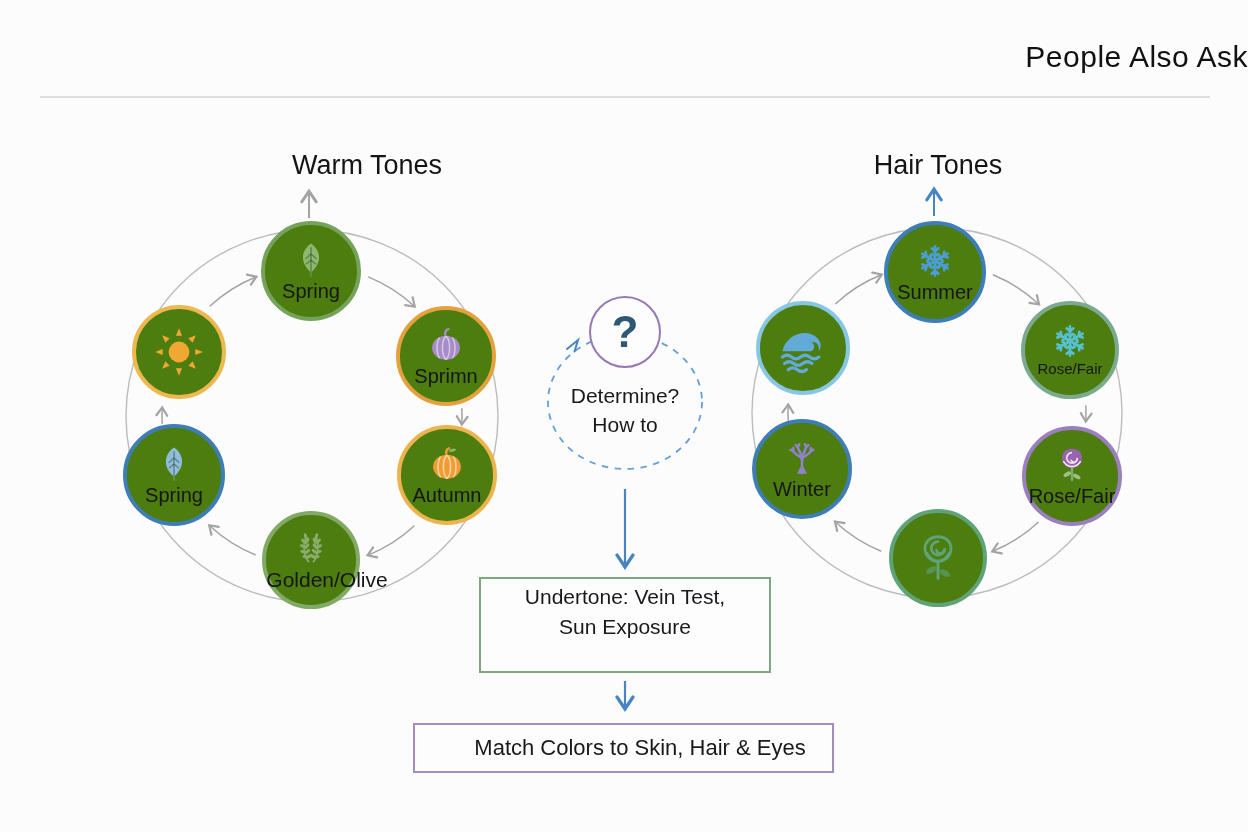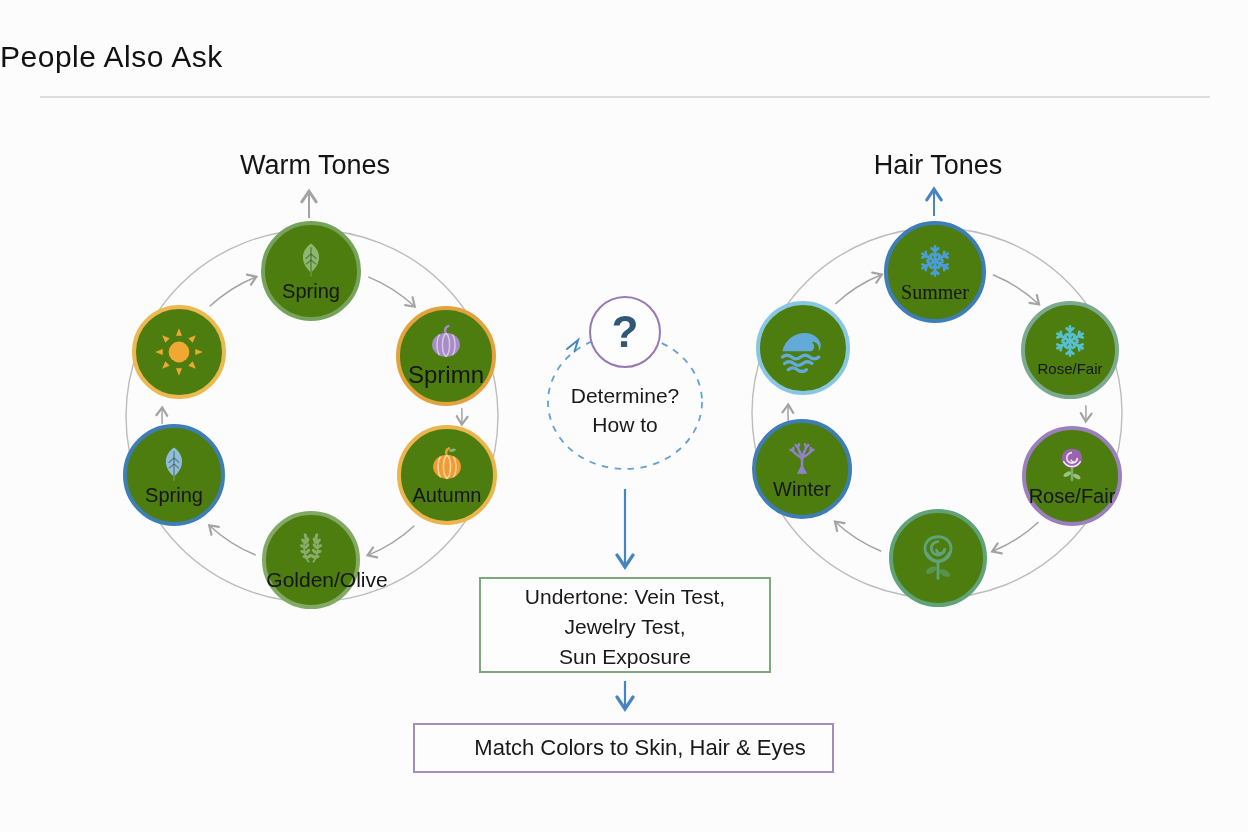--- a/index.html
+++ b/index.html
@@ -3,26 +3,26 @@
 <meta charset="utf-8">
 <style>
   html,body{margin:0;padding:0;}
   body{
     width:1248px;height:832px;position:relative;overflow:hidden;
     background:#fcfcfc;
     font-family:"Liberation Sans","DejaVu Sans",sans-serif;
     color:#1b1b1b;
   }
   .title{
-    position:absolute;top:40px;left:0;width:1248px;text-align:left;
+    position:absolute;top:40px;left:0;width:1248px;text-align:right;
     font-size:30px;letter-spacing:.5px;color:#111;
   }
   .divider{position:absolute;top:96px;left:40px;width:1170px;height:2px;background:#dedede;}
   .cycle-heading{position:absolute;top:150px;width:300px;text-align:center;font-size:27px;color:#141414;}
-  .cycle-heading.warm{left:165px;}
+  .cycle-heading.warm{left:142px;text-align:right;}
   .cycle-heading.cool{left:788px;}
   #deco{position:absolute;left:0;top:0;z-index:0;}
   .node{
     position:absolute;border:4px solid #999;border-radius:50%;
     background:#4d7c0f;box-sizing:border-box;z-index:1;
     display:flex;flex-direction:column;align-items:center;justify-content:center;
   }
   .node .nicon{display:block;}
   .node .nlabel{color:#161616;white-space:nowrap;line-height:1.1;margin-top:1px;}
   .q-circle{
@@ -229,21 +229,21 @@
     <div class="node" style="left: 261px; top: 221px; height: 100px; width: 100px; border-color: rgb(118, 163, 92);">
       <svg class="nicon" viewBox="0 0 24 24" width="38" height="38" style="color: rgb(141, 185, 110);">
         <use href="#sym-leaf-icon"></use>
       </svg>
       <div class="nlabel" style="font-size: 20px;">Spring</div>
     </div>
     <div class="node" style="left: 396px; top: 306px; height: 100px; width: 100px; border-color: rgb(227, 162, 61);">
       <svg class="nicon" viewBox="0 0 24 24" width="38" height="38" style="color: rgb(167, 140, 200);">
         <use href="#sym-pumpkin-icon"></use>
       </svg>
-      <div class="nlabel" style="font-size: 24px; text-align: right;">Sprimn</div>
+      <div class="nlabel" style="font-size: 20px; text-align: right;">Sprimn</div>
     </div>
     <div class="node" style="left: 397px; top: 425px; height: 100px; width: 100px; border-color: rgb(236, 180, 77);">
       <svg class="nicon" viewBox="0 0 24 24" width="38" height="38" style="color: rgb(240, 156, 51);">
         <use href="#sym-pumpkin-autumn-icon"></use>
       </svg>
       <div class="nlabel" style="font-size: 20px;">Autumn</div>
     </div>
     <div class="node" style="left: 262px; top: 511px; height: 98px; width: 98px; border-color: rgb(130, 169, 101);">
       <svg class="nicon" viewBox="0 0 24 24" width="38" height="38" style="color: rgb(138, 173, 108);">
         <use href="#sym-laurel-icon"></use>
@@ -260,21 +260,21 @@
       <svg class="nicon" viewBox="0 0 24 24" width="52" height="52" style="color: rgb(240, 168, 50);">
         <use href="#sym-sun-icon"></use>
       </svg>
     </div>
   </div>
 <div id="nodes-cool">
     <div class="node" style="left: 884px; top: 221px; height: 102px; width: 102px; border-color: rgb(61, 125, 184);">
       <svg class="nicon" viewBox="0 0 24 24" width="38" height="38" style="color: rgb(75, 158, 211);">
         <use href="#sym-snowflake-icon"></use>
       </svg>
-      <div class="nlabel" style="font-size: 20px; font-family: Liberation Serif, serif;">Summer</div>
+      <div class="nlabel" style="font-size: 20px;">Summer</div>
     </div>
     <div class="node" style="left: 1021px; top: 301px; height: 98px; width: 98px; border-color: rgb(124, 170, 142);">
       <svg class="nicon" viewBox="0 0 24 24" width="38" height="38" style="color: rgb(87, 192, 208);">
         <use href="#sym-snowflake-icon"></use>
       </svg>
       <div class="nlabel" style="font-size: 15px;">Rose/Fair</div>
     </div>
     <div class="node" style="left: 1022px; top: 426px; height: 100px; width: 100px; border-color: rgb(156, 127, 190);">
       <svg class="nicon" viewBox="0 0 24 24" width="38" height="38" style="color: rgb(154, 99, 176);">
         <use href="#sym-rose-icon"></use>
@@ -302,19 +302,18 @@
 <div class="q-circle" style="border-color: rgb(150, 120, 180);">
   <span style="color: rgb(47, 88, 118);">?</span>
 </div>
 <div class="how-to">
   <div>Determine?</div>
   <div>How to</div>
 </div>
 
 <div class="box undertone" style="border-color: rgb(125, 168, 125);">
   <div>Undertone: Vein Test,</div>
-  <div>Jewelry Test,</div>
   <div>Sun Exposure</div>
 </div>
 
 <div class="box match" style="border-color: rgb(165, 140, 192); padding-left: 33px;">
   <span>Match Colors to Skin, Hair &amp; Eyes</span>
 </div>
 
 </body></html>

